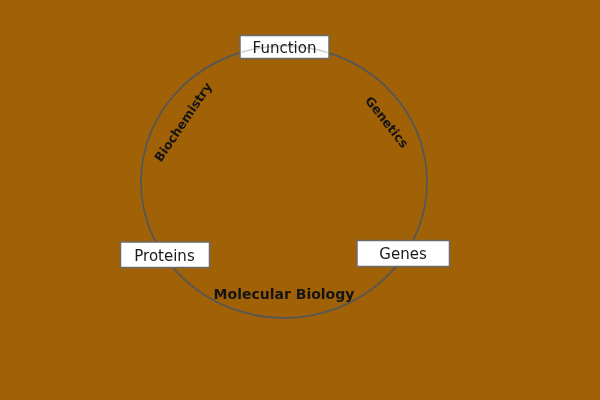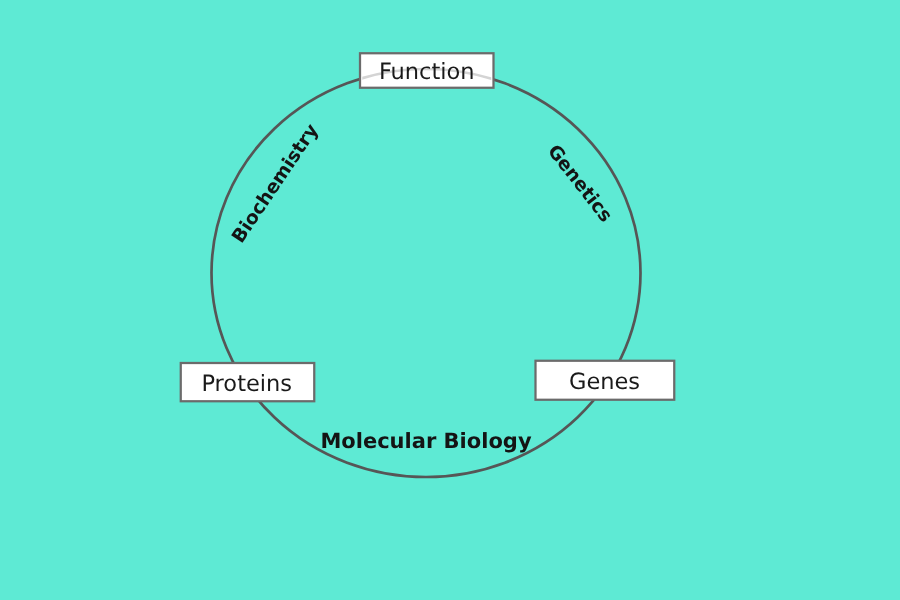--- a/index.html
+++ b/index.html
@@ -4,21 +4,21 @@
 <style>
   html, body {
     margin: 0;
     padding: 0;
     background: #ffffff;
   }
   .stage {
     position: relative;
     width: 600px;
     height: 400px;
-    background: #5eead4;
+    background: #a16207;
     overflow: hidden;
     font-family: "DejaVu Sans", "Liberation Sans", sans-serif;
   }
   svg { display: block; }
   .cycle-circle {
     fill: none;
     stroke: #565656;
     stroke-width: 1.8;
   }
   .cycle-circle-faint {

